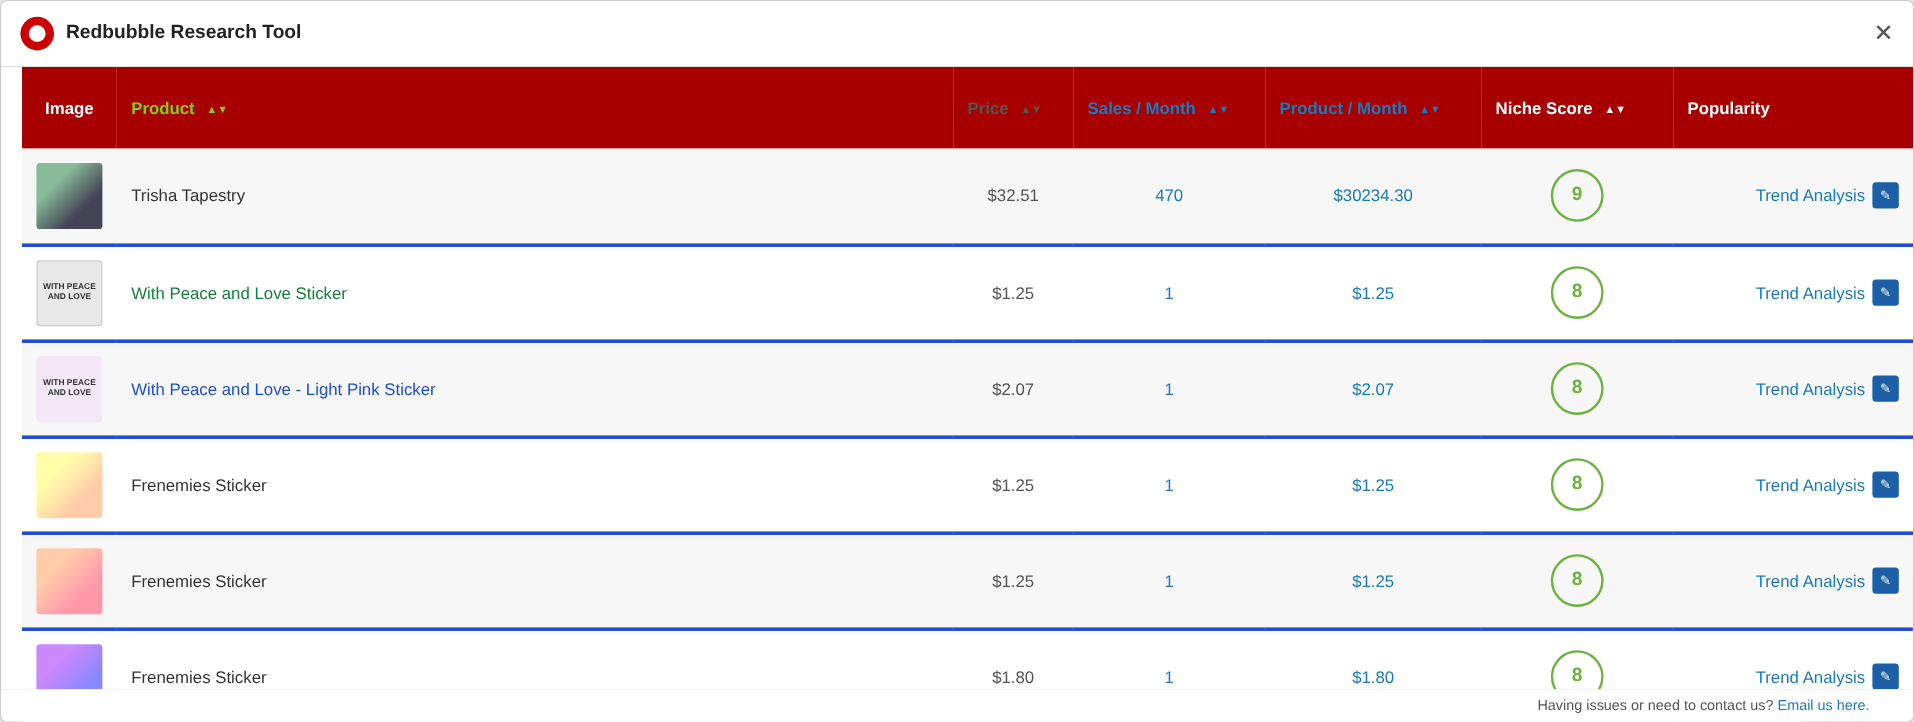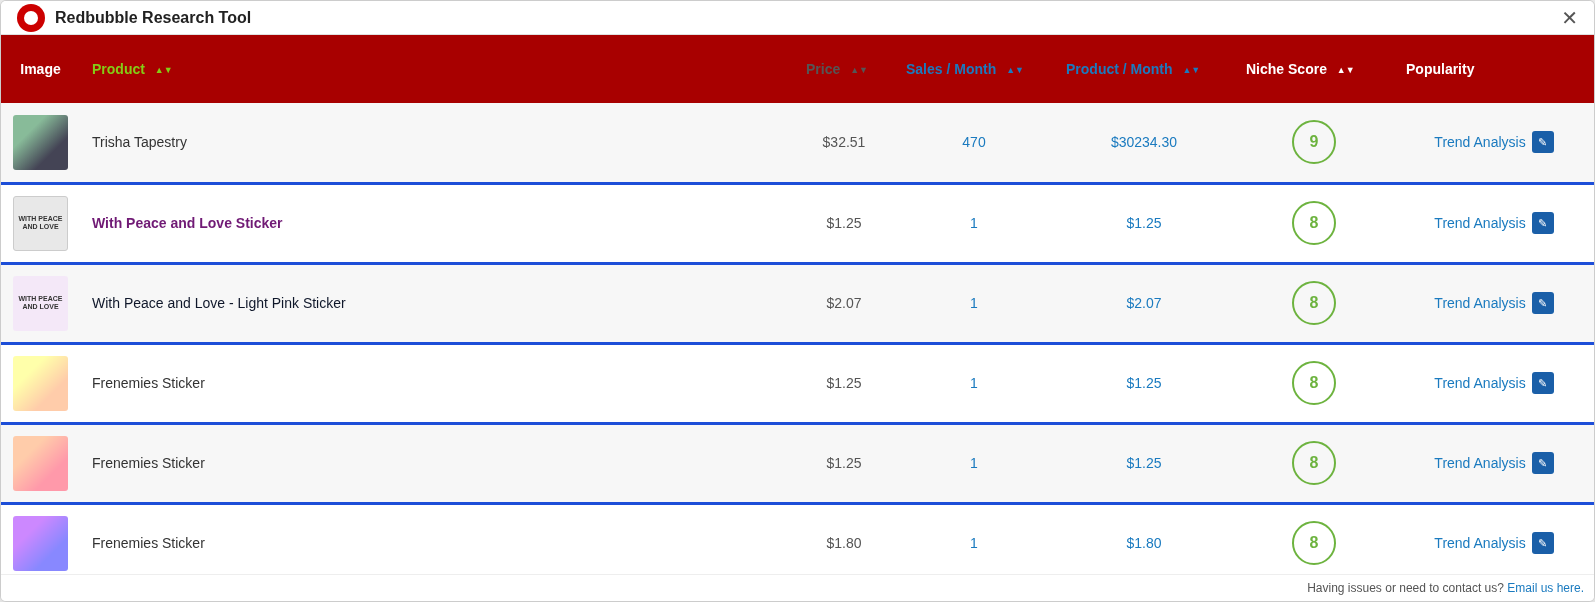--- a/index.html
+++ b/index.html
@@ -21,21 +21,21 @@
       display: flex;
       flex-direction: column;
       box-shadow: 0 2px 12px rgba(0,0,0,0.15);
       position: relative;
     }
     .titlebar {
       display: flex;
       align-items: center;
       justify-content: space-between;
       padding: 0 16px;
-      height: 34px;
+      height: 55px;
       background: #fff;
       border-bottom: 1px solid #e0e0e0;
       flex-shrink: 0;
     }
     .titlebar-left {
       display: flex;
       align-items: center;
       gap: 10px;
     }
     .app-logo {
@@ -63,20 +63,21 @@
       color: #555;
       cursor: pointer;
       background: none;
       border: none;
       line-height: 1;
     }
     .table-container {
       flex: 1;
       overflow-y: auto;
       overflow-x: hidden;
+      margin-left: 17px;
     }
     table {
       width: 100%;
       border-collapse: collapse;
     }
     thead tr {
       background: #a80000;
       color: #fff;
       height: 68px;
     }
@@ -143,21 +144,21 @@
       width: 44px;
       height: 44px;
       border-radius: 50%;
       border: 2.5px solid #6db33f;
       color: #6db33f;
       font-weight: bold;
       font-size: 16px;
     }
     .td-popularity {
       width: 200px;
-      text-align: center;
+      text-align: right;
     }
     .trend-btn {
       display: inline-flex;
       align-items: center;
       gap: 6px;
       color: #1a7abf;
       font-size: 14px;
       cursor: pointer;
     }
     .trend-icon {
@@ -169,21 +170,21 @@
       display: inline-flex;
       align-items: center;
       justify-content: center;
       border-radius: 3px;
     }
     .footer-bar {
       position: absolute;
       bottom: 0;
       right: 0;
       left: 0;
-      padding: 6px 10px;
+      padding: 6px 36px;
       background: #fff;
       border-top: 1px solid #eee;
       font-size: 12px;
       color: #555;
       text-align: right;
     }
     .footer-bar a {
       color: #1a7abf;
       text-decoration: none;
     }
@@ -289,35 +290,35 @@
             <td class="td-niche"><div class="niche-circle">9</div></td>
             <td class="td-popularity"><span class="trend-btn">
                 <span>Trend Analysis</span>
                 <span class="trend-icon">✎</span>
               </span></td>
           </tr>
           <tr>
             <td class="td-image">
               <div class="img-placeholder img-peace1" style="font-size: 7px; font-weight: bold; color: rgb(51, 51, 51); text-align: center; line-height: 1.2; padding: 3px;">WITH PEACE AND LOVE</div>
             </td>
-            <td style="font-weight: 700; color: #701a75;">With Peace and Love Sticker</td>
+            <td style="font-weight: 400; color: #15803d;">With Peace and Love Sticker</td>
             <td class="td-price">$1.25</td>
             <td class="td-sales">1</td>
             <td class="td-revenue">$1.25</td>
             <td class="td-niche"><div class="niche-circle">8</div></td>
             <td class="td-popularity"><span class="trend-btn">
                 <span>Trend Analysis</span>
                 <span class="trend-icon">✎</span>
               </span></td>
           </tr>
           <tr>
             <td class="td-image">
               <div class="img-placeholder img-peace2" style="font-size: 7px; font-weight: bold; color: rgb(51, 51, 51); text-align: center; line-height: 1.2; padding: 3px;">WITH PEACE AND LOVE</div>
             </td>
-            <td style="font-weight: 400; color: #0f172a;">With Peace and Love - Light Pink Sticker</td>
+            <td style="font-weight: 400; color: #1d4ed8;">With Peace and Love - Light Pink Sticker</td>
             <td class="td-price">$2.07</td>
             <td class="td-sales">1</td>
             <td class="td-revenue">$2.07</td>
             <td class="td-niche"><div class="niche-circle">8</div></td>
             <td class="td-popularity"><span class="trend-btn">
                 <span>Trend Analysis</span>
                 <span class="trend-icon">✎</span>
               </span></td>
           </tr>
           <tr>

